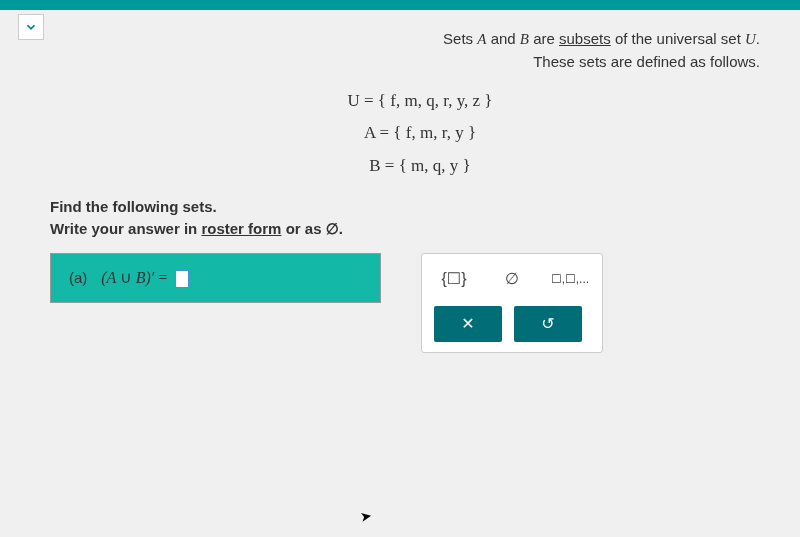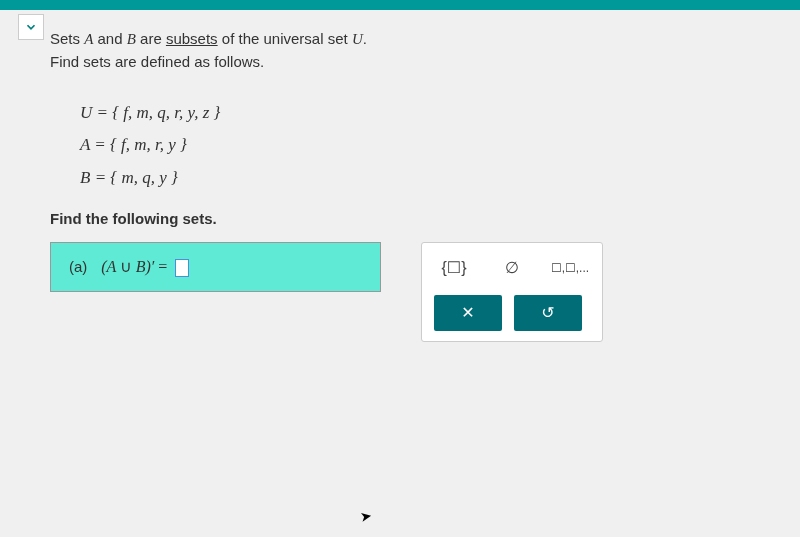--- a/index.html
+++ b/index.html
@@ -29,41 +29,41 @@
       justify-content: center;
       cursor: pointer;
       color: #008080;
     }
     .content {
       padding: 18px 40px 20px 50px;
       color: #333;
       font-size: 15px;
       line-height: 1.5;
     }
-    .intro { margin-bottom: 24px; }
+    .intro { margin-bottom: 12px; text-align: right; }
     .intro .math-var { font-style: italic; font-family: 'Times New Roman', serif; }
     .underline-link { text-decoration: underline; cursor: pointer; }
     .sets-block {
       margin: 10px 0 14px 30px;
       font-family: 'Times New Roman', serif;
-      font-style: italic;
       font-size: 17px;
       line-height: 1.9;
+      text-align: center;
     }
     .instruction { margin-bottom: 12px; font-weight: bold; }
     .workspace {
       display: flex;
       gap: 40px;
       align-items: flex-start;
       margin-top: 10px;
     }
     .answer-table {
       border: 1px solid #999;
       border-collapse: collapse;
-      background: #5eead4;
+      background: #14b8a6;
     }
     .answer-table td {
       border: 1px solid #999;
       padding: 12px 18px;
       font-size: 15px;
       min-width: 330px;
     }
     .part-label { display: inline-block; width: 28px; }
     .math-expr {
       font-family: 'Times New Roman', serif;
@@ -138,31 +138,34 @@
   <svg width="14" height="14" viewBox="0 0 24 24" fill="none" stroke="#008080" stroke-width="3">
       <polyline points="6 9 12 15 18 9"></polyline>
     </svg>
 </div>
 
 <div class="content">
   <div class="intro">
     <span>
       <span>Sets </span><span class="math-var">A</span><span> and </span><span class="math-var">B</span><span> are </span><span class="underline-link">subsets</span><span> of the universal set </span><span class="math-var">U</span><span>.</span>
     </span><br>
-    <span>Find sets are defined as follows.</span>
+    <span>These sets are defined as follows.</span>
   </div>
 
   <div class="sets-block">
     <div>U = { f, m, q, r, y, z }</div>
     <div>A = { f, m, r, y }</div>
     <div>B = { m, q, y }</div>
   </div>
 
   <div class="instruction">
     <div>Find the following sets.</div>
+    <div>
+      <span>Write your answer in </span><span class="underline-link">roster form</span><span> or as </span><span>∅</span><span>.</span>
+    </div>
   </div>
 
   <div class="workspace">
     <table class="answer-table">
       <tbody>
           <tr>
         <td>
           <span class="part-label">(a)</span>
           <span class="math-expr">
             <span>(A </span><span class="op">∪</span><span> B)′</span><span class="op"> = </span>

